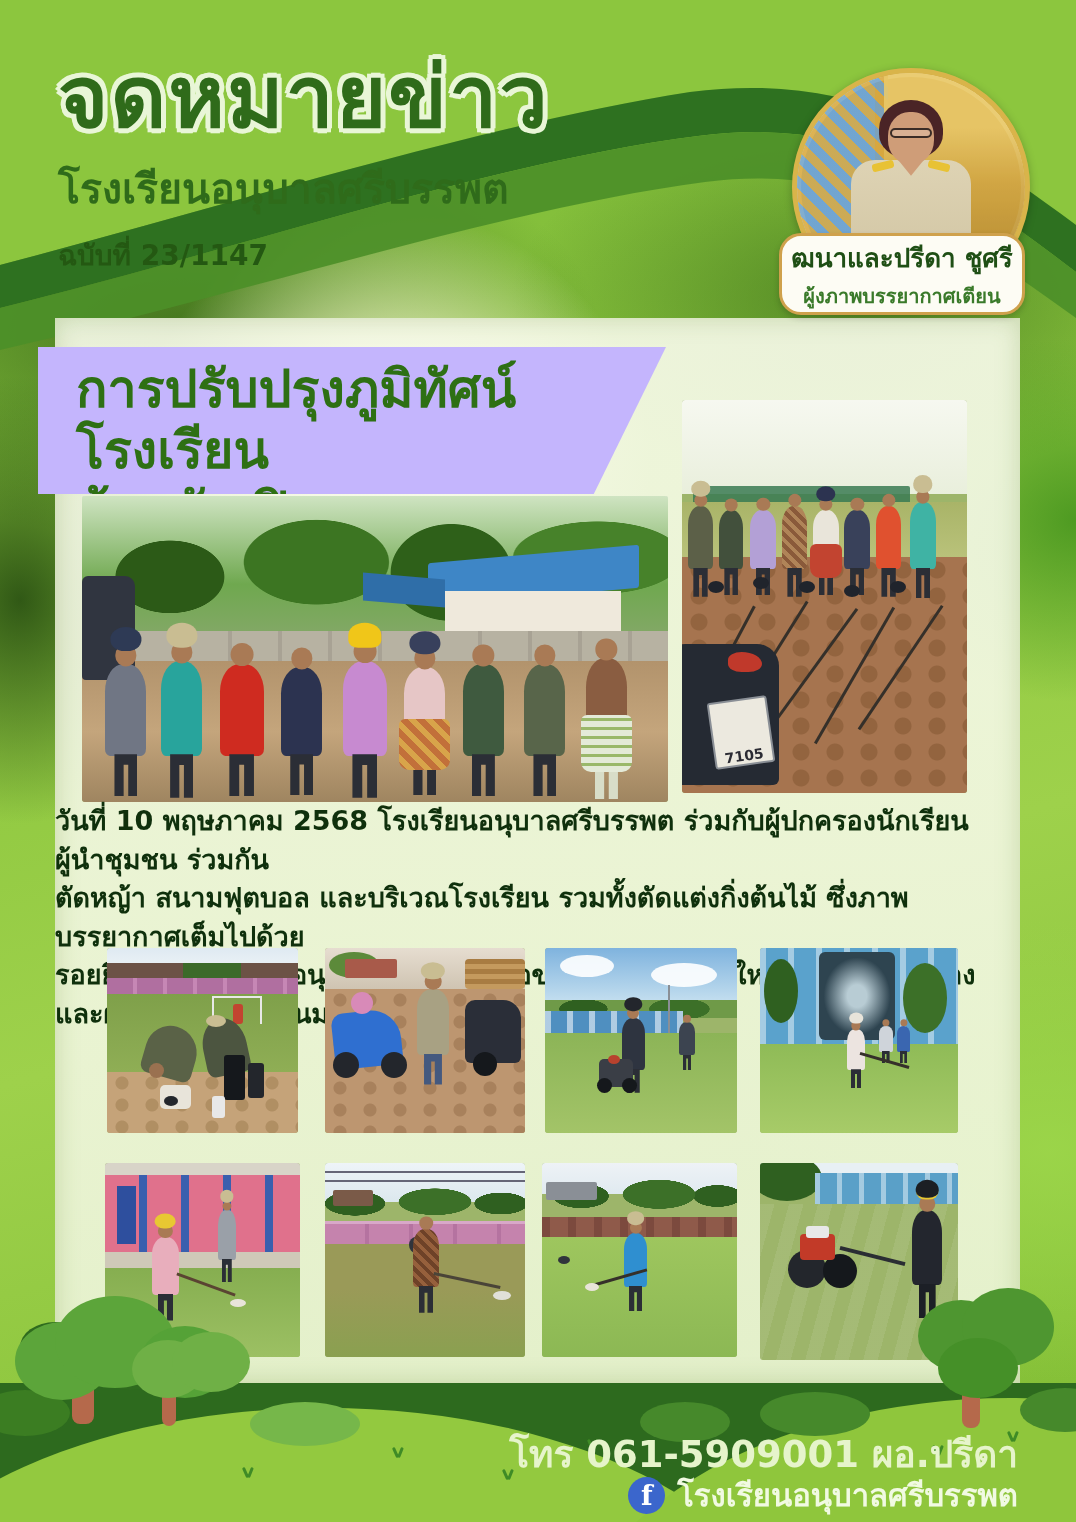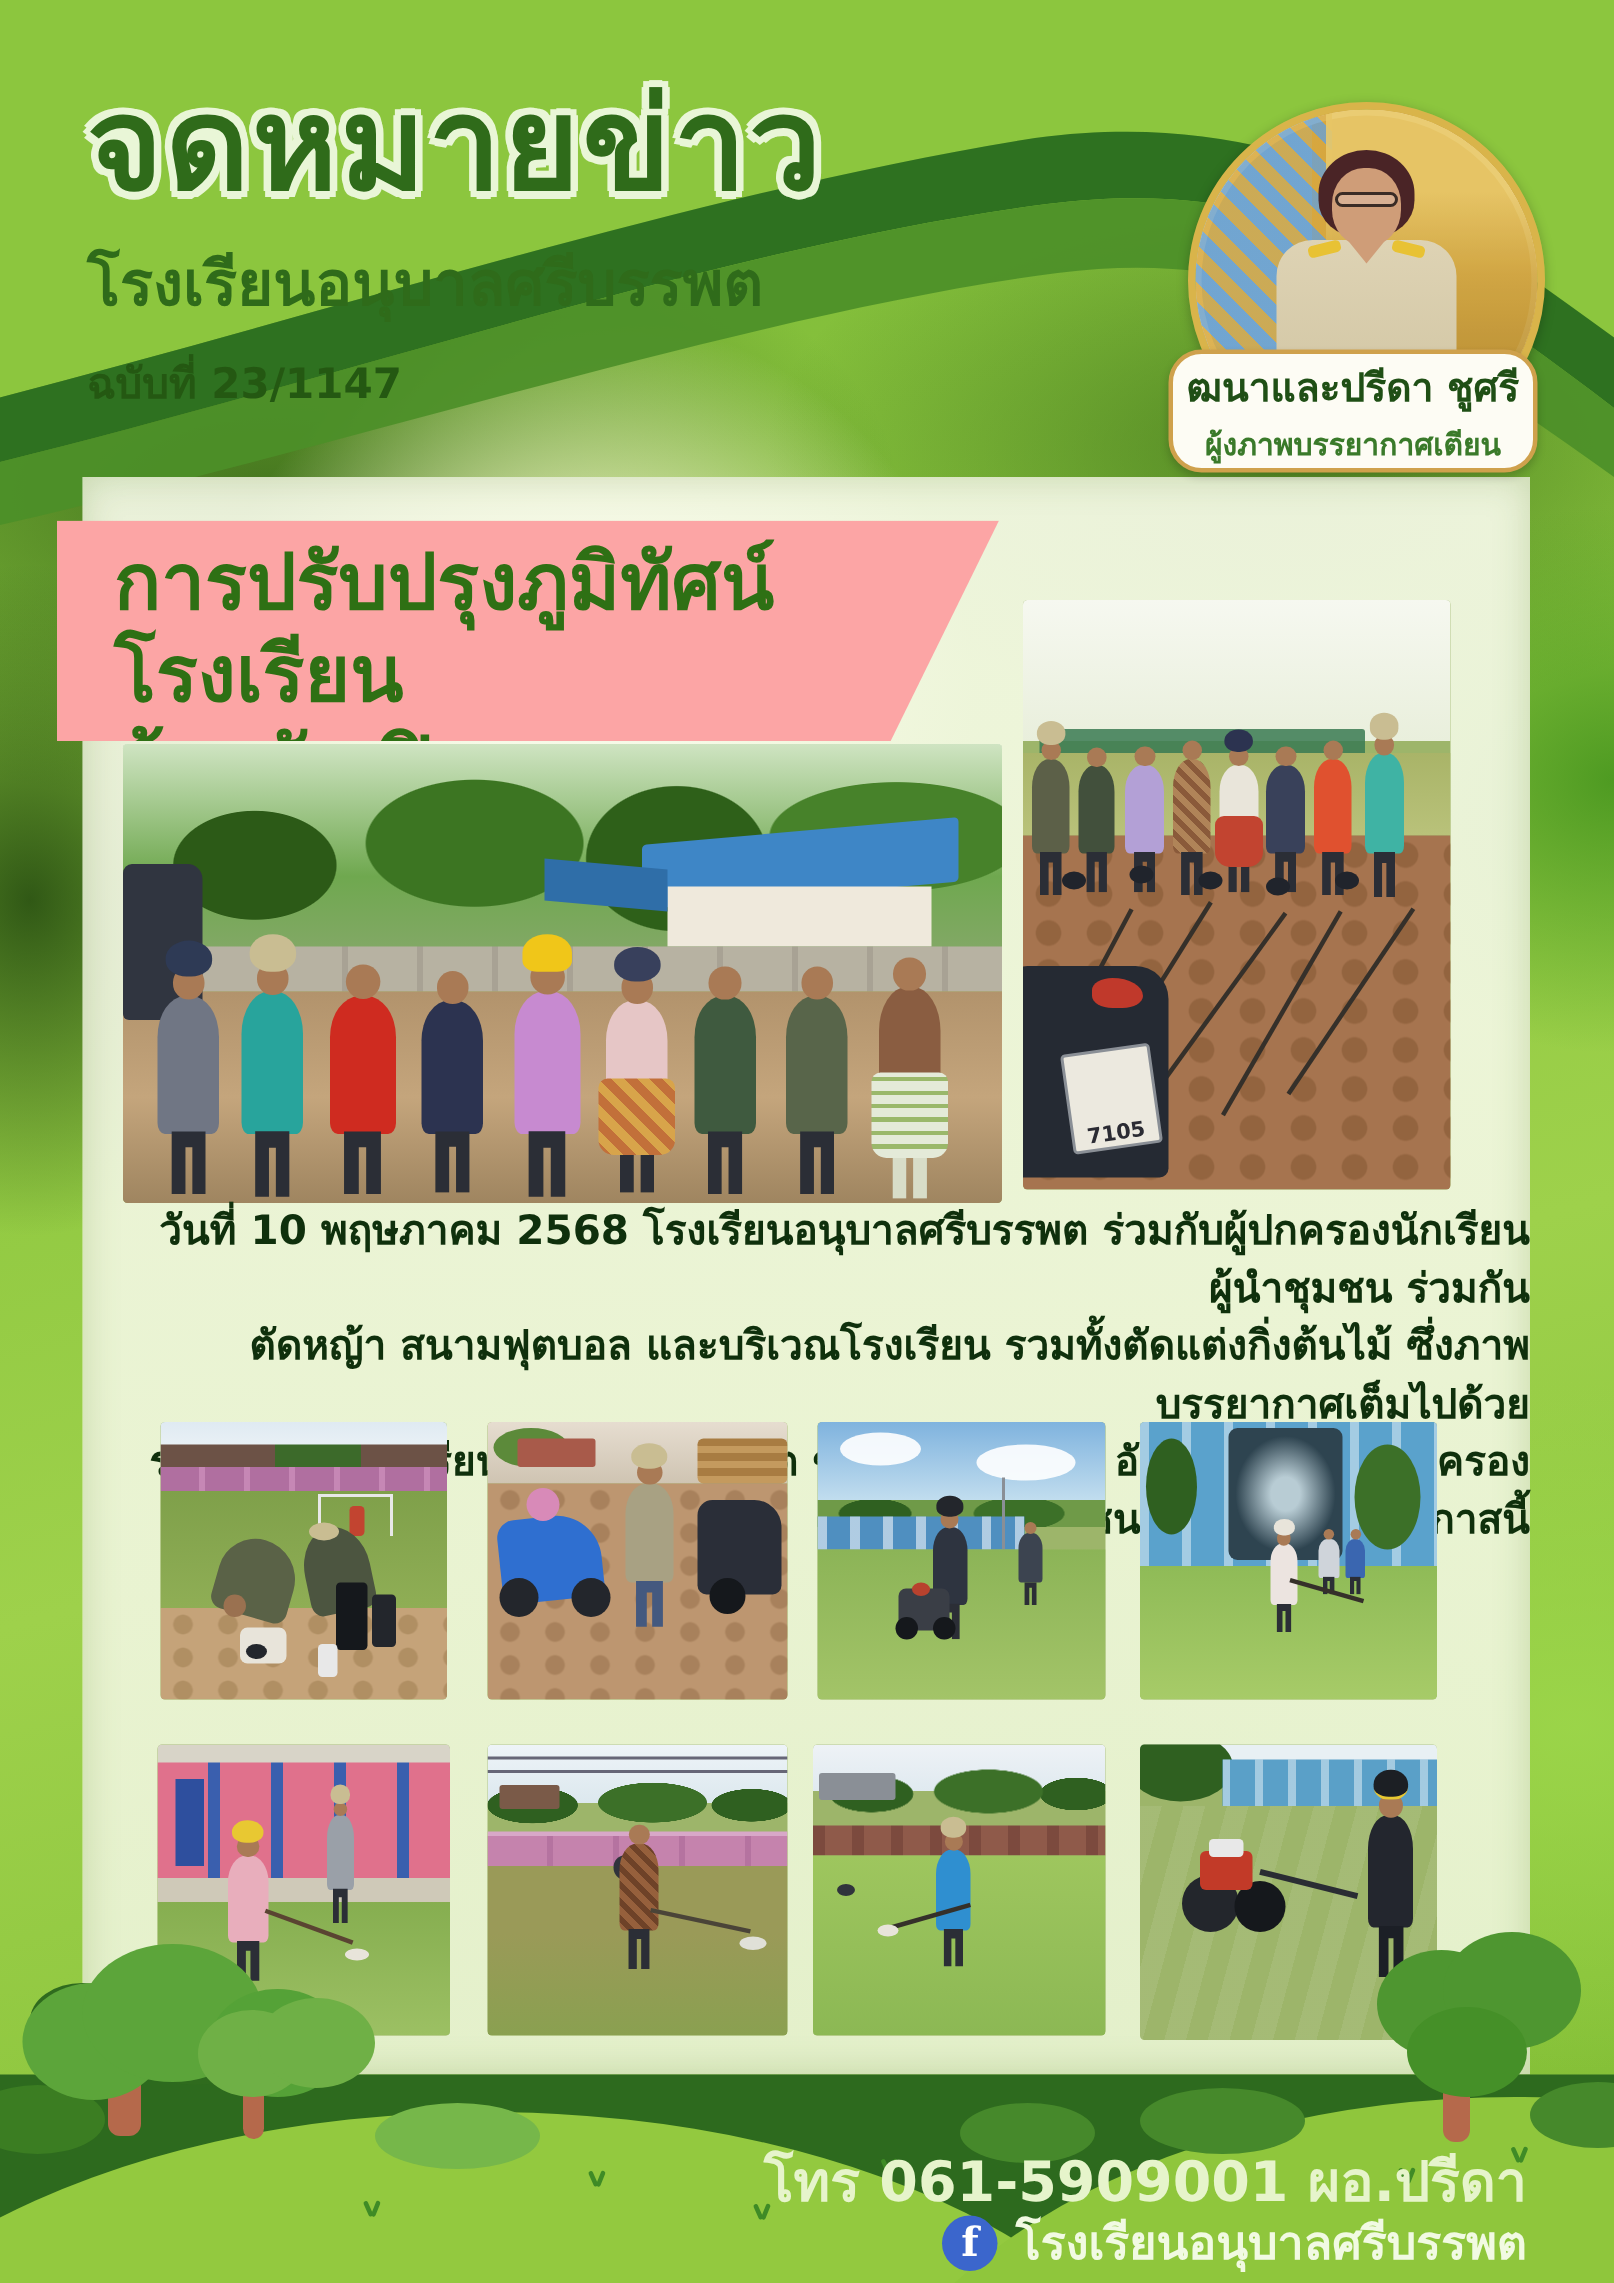--- a/index.html
+++ b/index.html
@@ -46,25 +46,25 @@
   .dp-epaulet-r{right:33%;top:39%;width:22px;height:8px;background:#e8c234;border-radius:3px;transform:rotate(14deg);}
   .dir-plate{position:absolute;left:779px;top:233px;width:246px;height:82px;background:#fdfcf4;
      border:3px solid #cfa14c;border-radius:22px;box-shadow:0 3px 6px rgba(0,0,0,.18);
      display:flex;flex-direction:column;align-items:center;justify-content:center;}
   .dir-name{font-size:26px;font-weight:800;color:#1f4f15;}
   .dir-role{font-size:20px;font-weight:700;color:#3a7a2a;margin-top:2px;}
   
   .panel{position:absolute;left:55px;top:318px;width:965px;height:1065px;z-index:2;
      background:linear-gradient(rgba(247,250,233,.92),rgba(240,246,222,.88));
      box-shadow:0 0 24px rgba(90,130,40,.25) inset;}
-  .headline{position:absolute;left:38px;top:347px;width:628px;height:147px;z-index:3;background:#fca5a5;
+  .headline{position:absolute;left:38px;top:347px;width:628px;height:147px;z-index:3;background:#c4b5fd;
      clip-path:polygon(0 0,100% 0,88.5% 100%,0 100%);padding:12px 0 0 38px;}
   .headline div{font-size:52px;line-height:61px;font-weight:800;color:#2E7014;}
   
-  .article{position:absolute;left:55px;top:802px;width:965px;z-index:3;text-align:right;}
+  .article{position:absolute;left:55px;top:802px;width:965px;z-index:3;text-align:left;}
   .article div{font-size:27px;line-height:38.5px;font-weight:800;color:#0F300C;}
   
   .photo{position:absolute;overflow:hidden;border-radius:3px;z-index:3;background:#9db56a;}
   .p{position:absolute;z-index:4;border-radius:45% 45% 12% 12%/30% 30% 8% 8%;}
   .p::before{content:"";position:absolute;left:50%;top:0;transform:translate(-50%,-92%);
      width:52%;padding-top:52%;border-radius:50%;background:var(--skin,#a97a55);}
   .p::after{content:"";position:absolute;top:98%;left:22%;width:56%;height:46%;background:var(--legs,#2b2e36);
      clip-path:polygon(0 0,100% 0,100% 100%,60% 100%,60% 25%,40% 25%,40% 100%,0 100%);}
   .hat{position:absolute;left:50%;top:0;transform:translate(-50%,-155%);width:76%;height:26%;
      background:#c9bd92;border-radius:50% 50% 45% 45%;z-index:2;}

